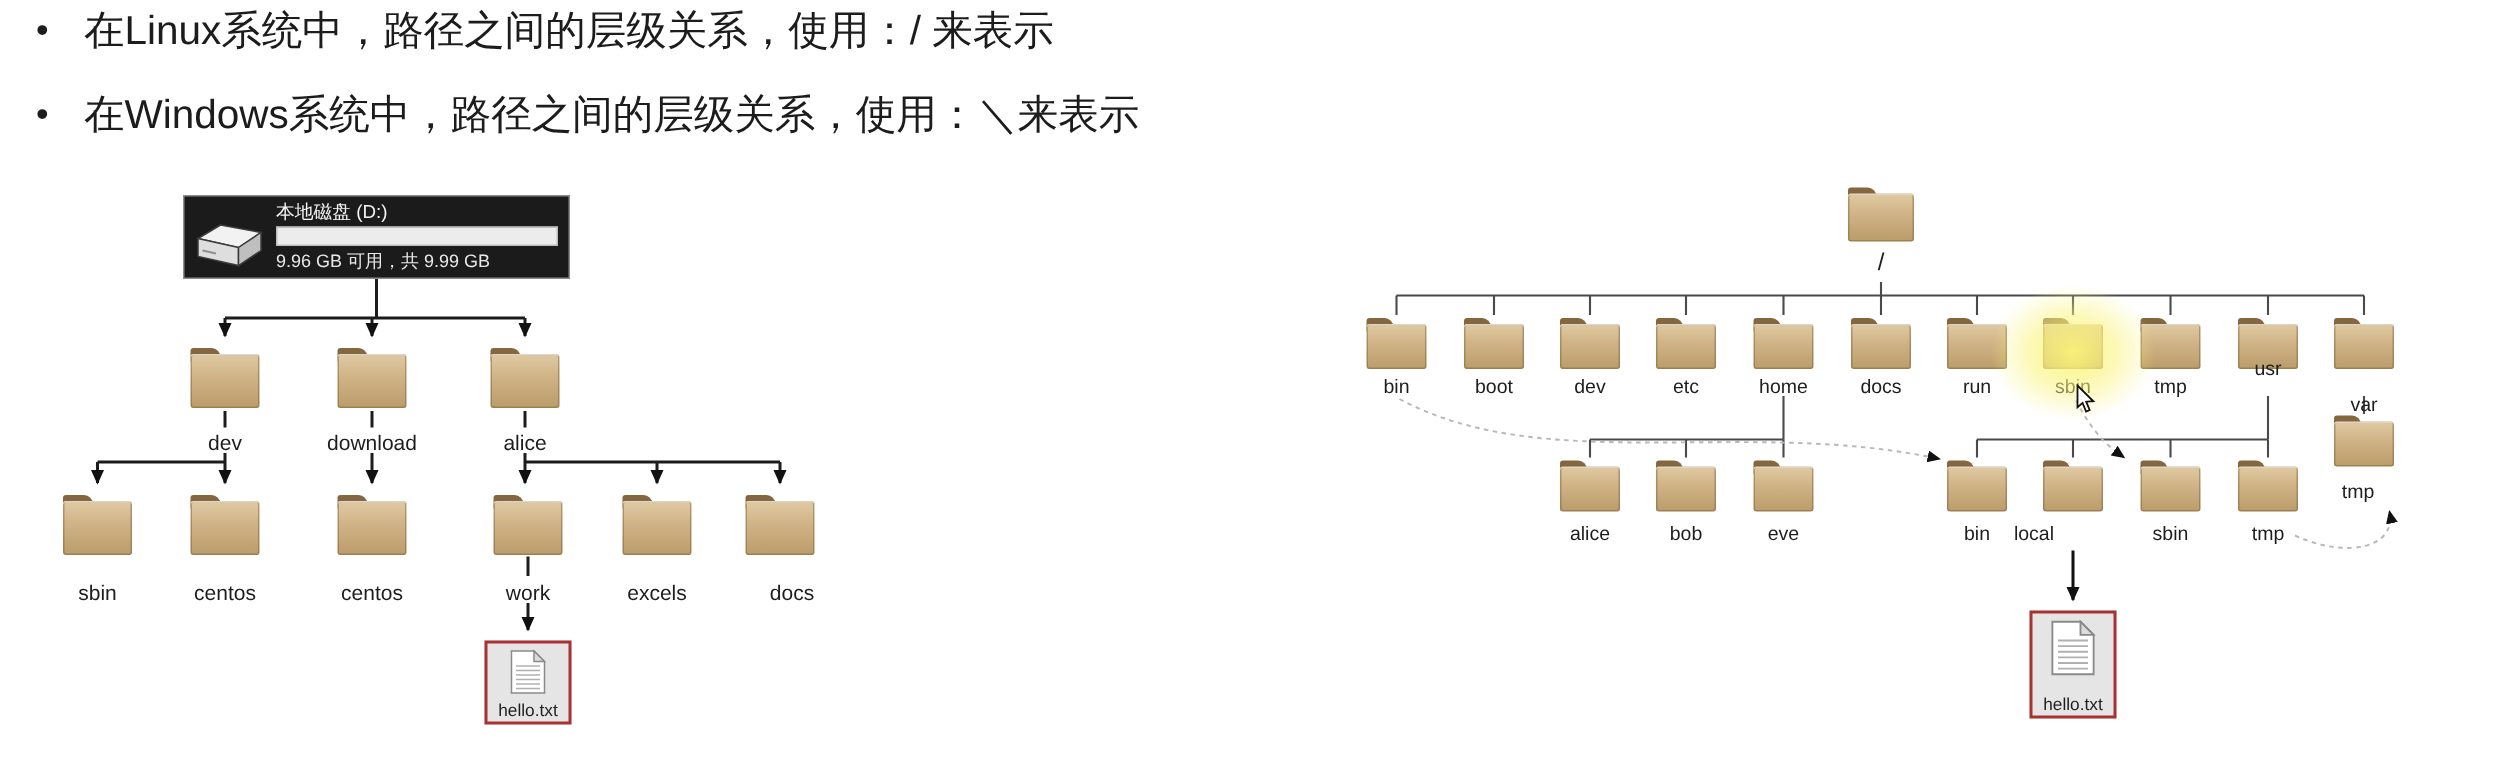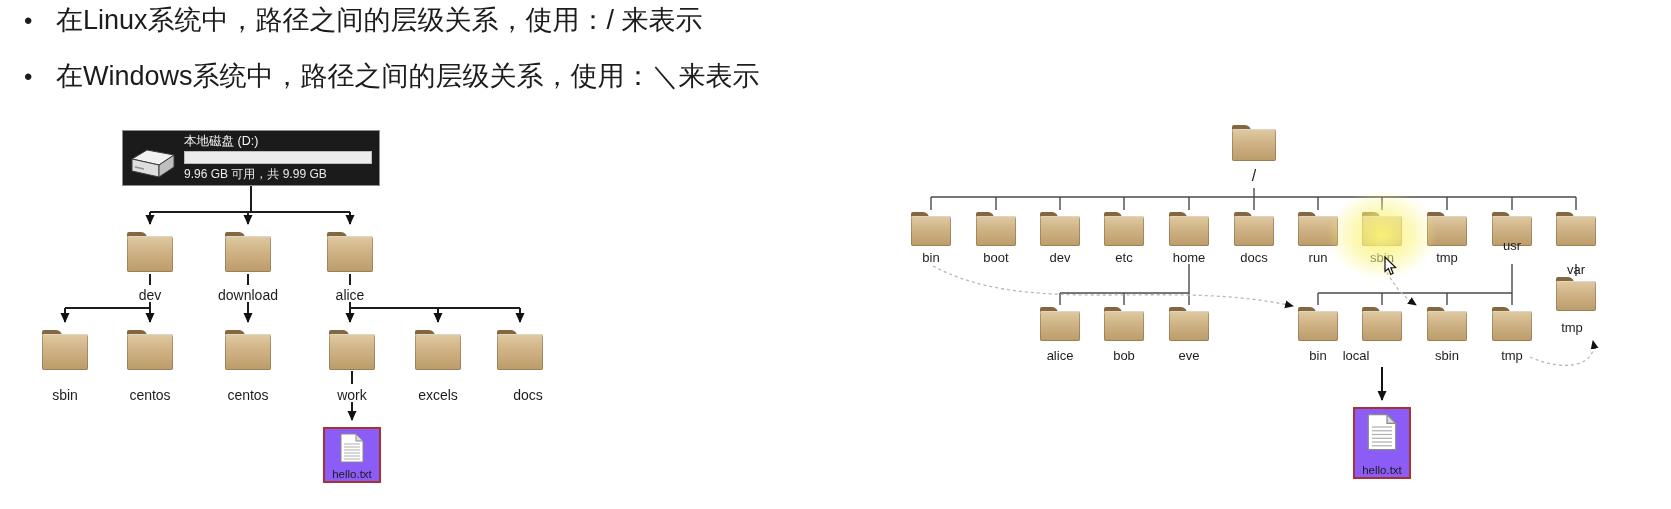--- a/index.html
+++ b/index.html
@@ -30,21 +30,21 @@
   
   .disk{position:absolute;left:122px;top:130px;width:258px;height:56px;box-sizing:border-box;
         background:#1b1b1b;border:1px solid #8d8d8d;display:flex;gap:8px;padding:3px 7px 4px 7px;z-index:2;}
   .disk .dicon{align-self:flex-end;margin-bottom:1px;}
   .diskinfo{flex:1;display:flex;flex-direction:column;justify-content:space-between;min-width:0;}
   .disktitle{color:#f5f5f5;font-size:12.5px;line-height:14px;}
   .diskbar{height:13px;background:#ececec;border:1px solid #bdbdbd;box-sizing:border-box;}
   .disksize{color:#e9e9e9;font-size:12px;line-height:14px;white-space:nowrap;}
 
   
-  .filebox{position:absolute;box-sizing:border-box;border:2px solid #a83232;background:#8b5cf6;z-index:2;
+  .filebox{position:absolute;box-sizing:border-box;border:2px solid #a83232;background:#e5e5e5;z-index:2;
            display:flex;flex-direction:column;align-items:center;justify-content:space-between;padding:4px 2px 1px 2px;}
   .filebox .fname{font-size:11.5px;color:#1d1d1d;white-space:nowrap;}
 
   
   .glow{position:absolute;left:1327px;top:190px;width:110px;height:90px;z-index:3;pointer-events:none;
         background:radial-gradient(closest-side, rgba(250,244,120,.95), rgba(250,244,130,.55) 55%, rgba(250,244,130,0) 100%);}
   .cursor{position:absolute;left:1384px;top:256px;z-index:5;}
 </style>
 </head>
 <body>

